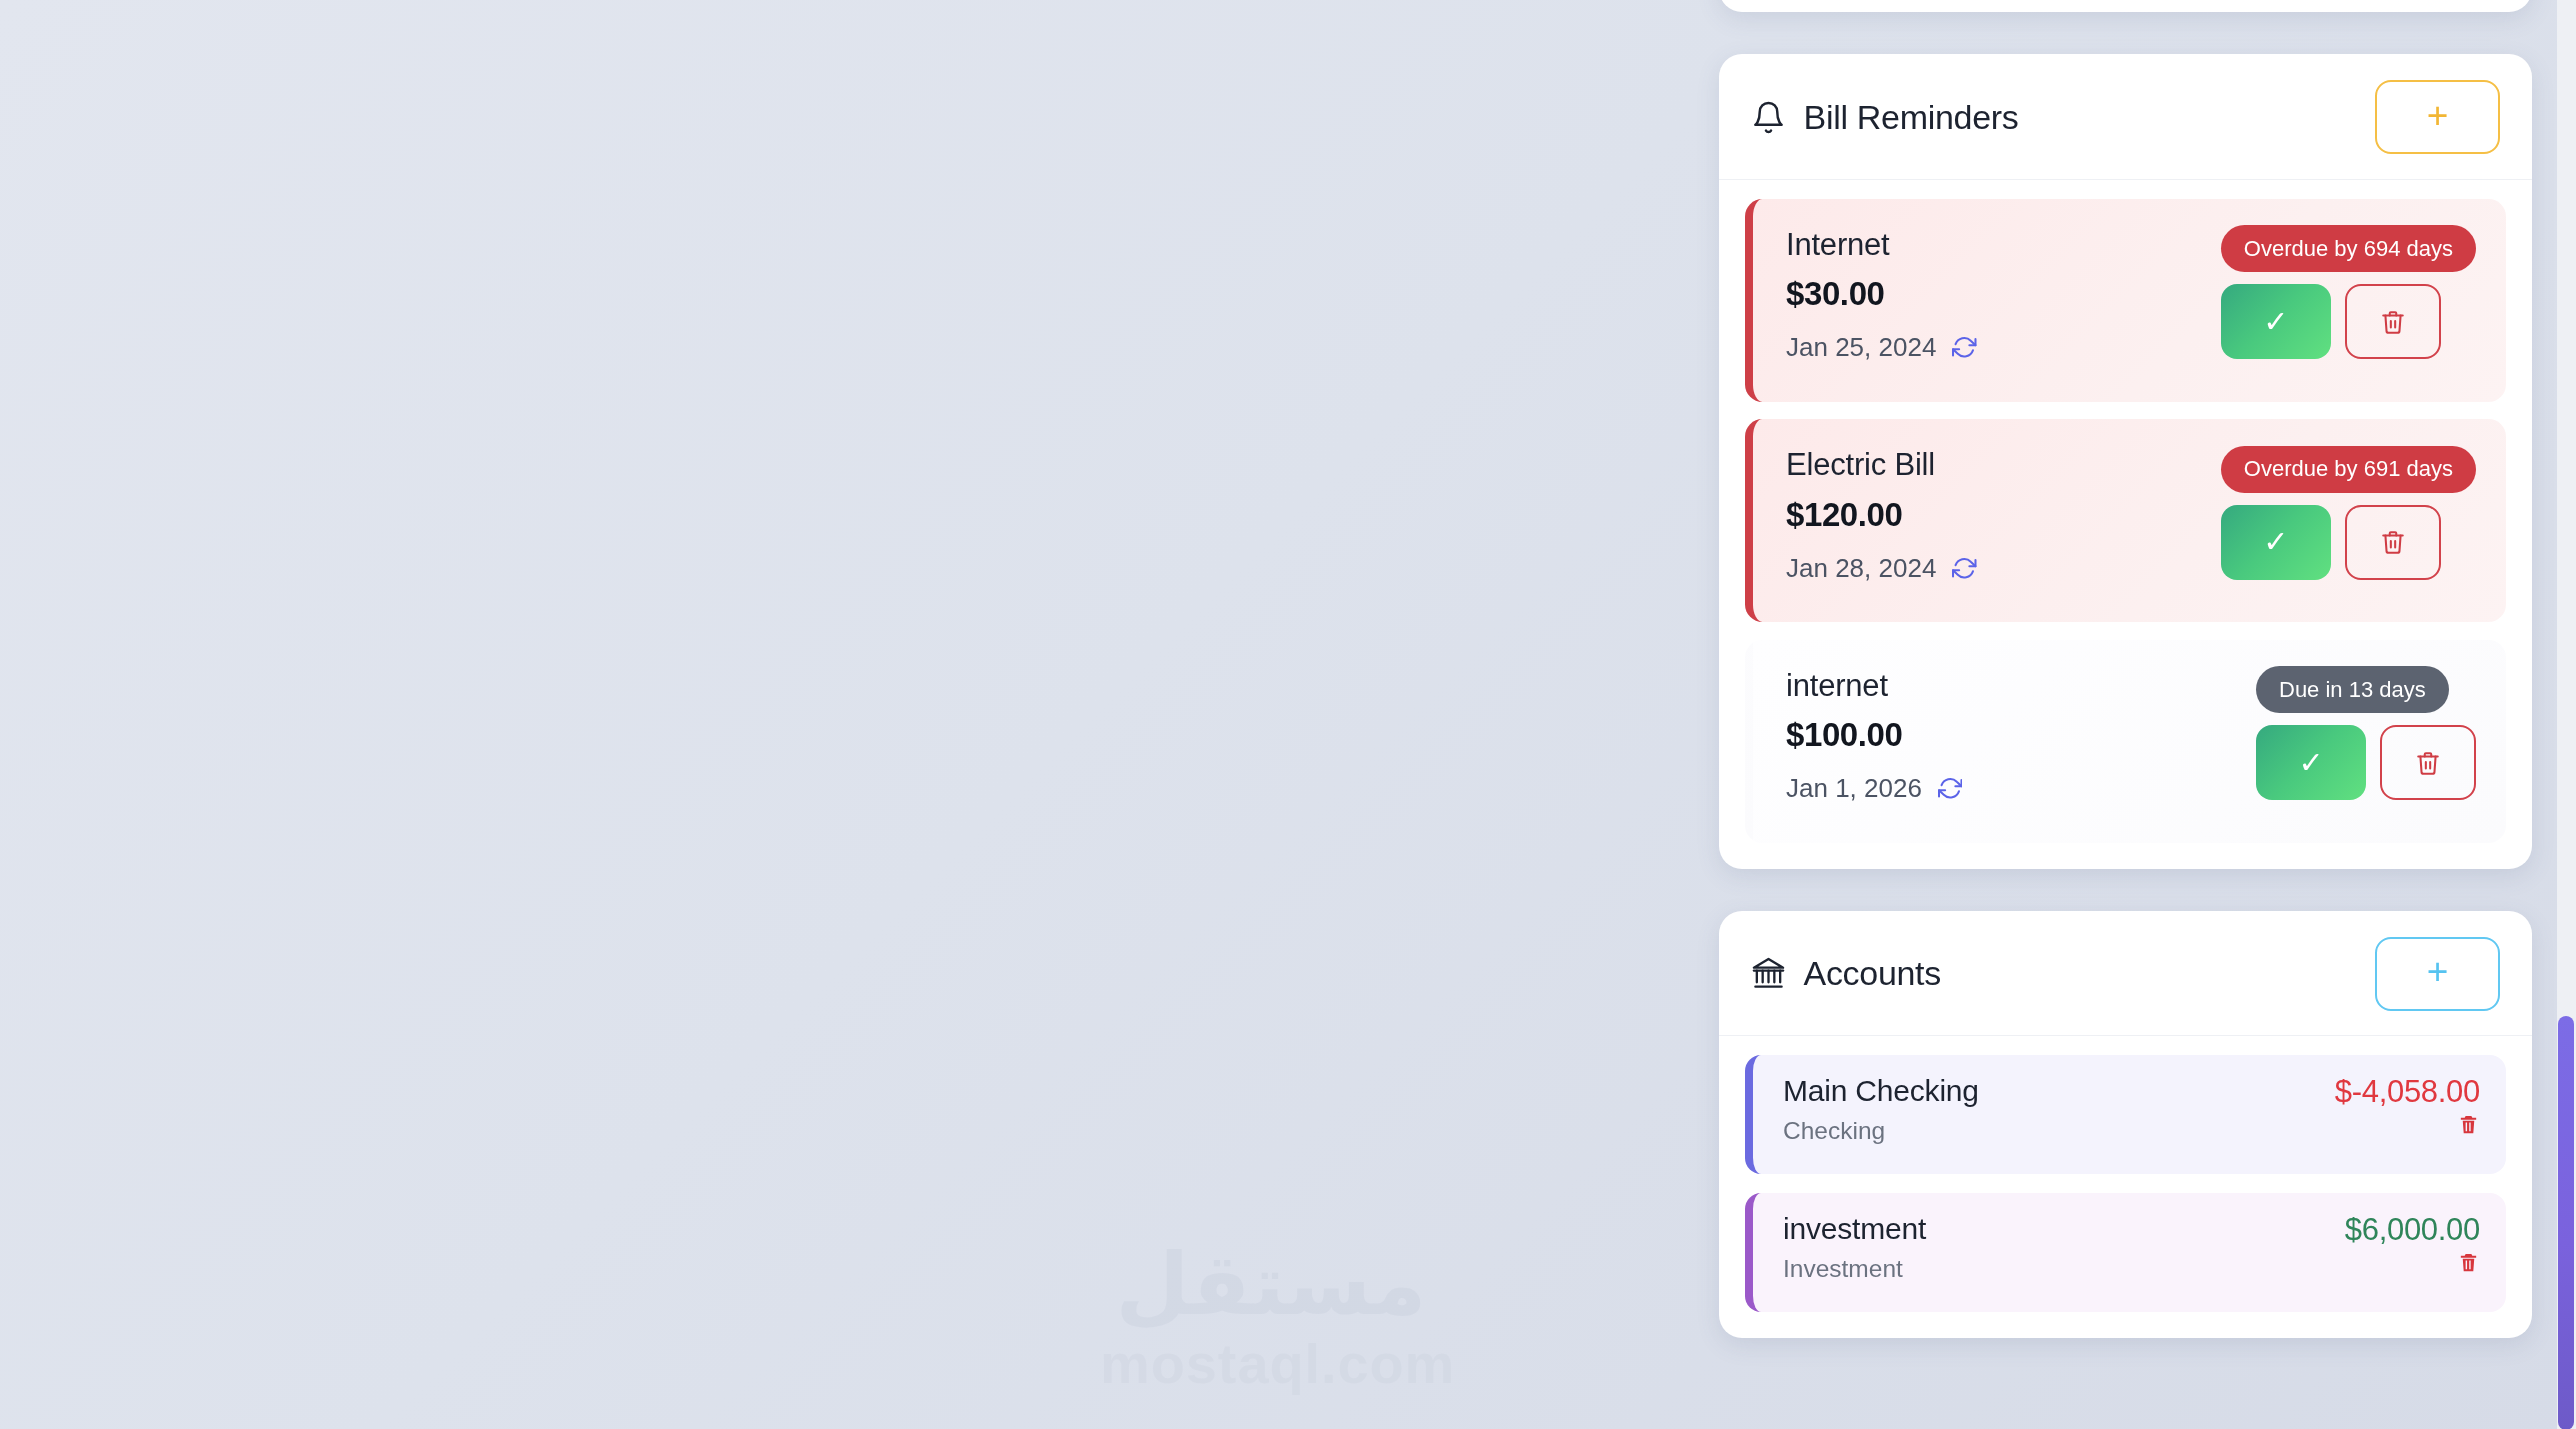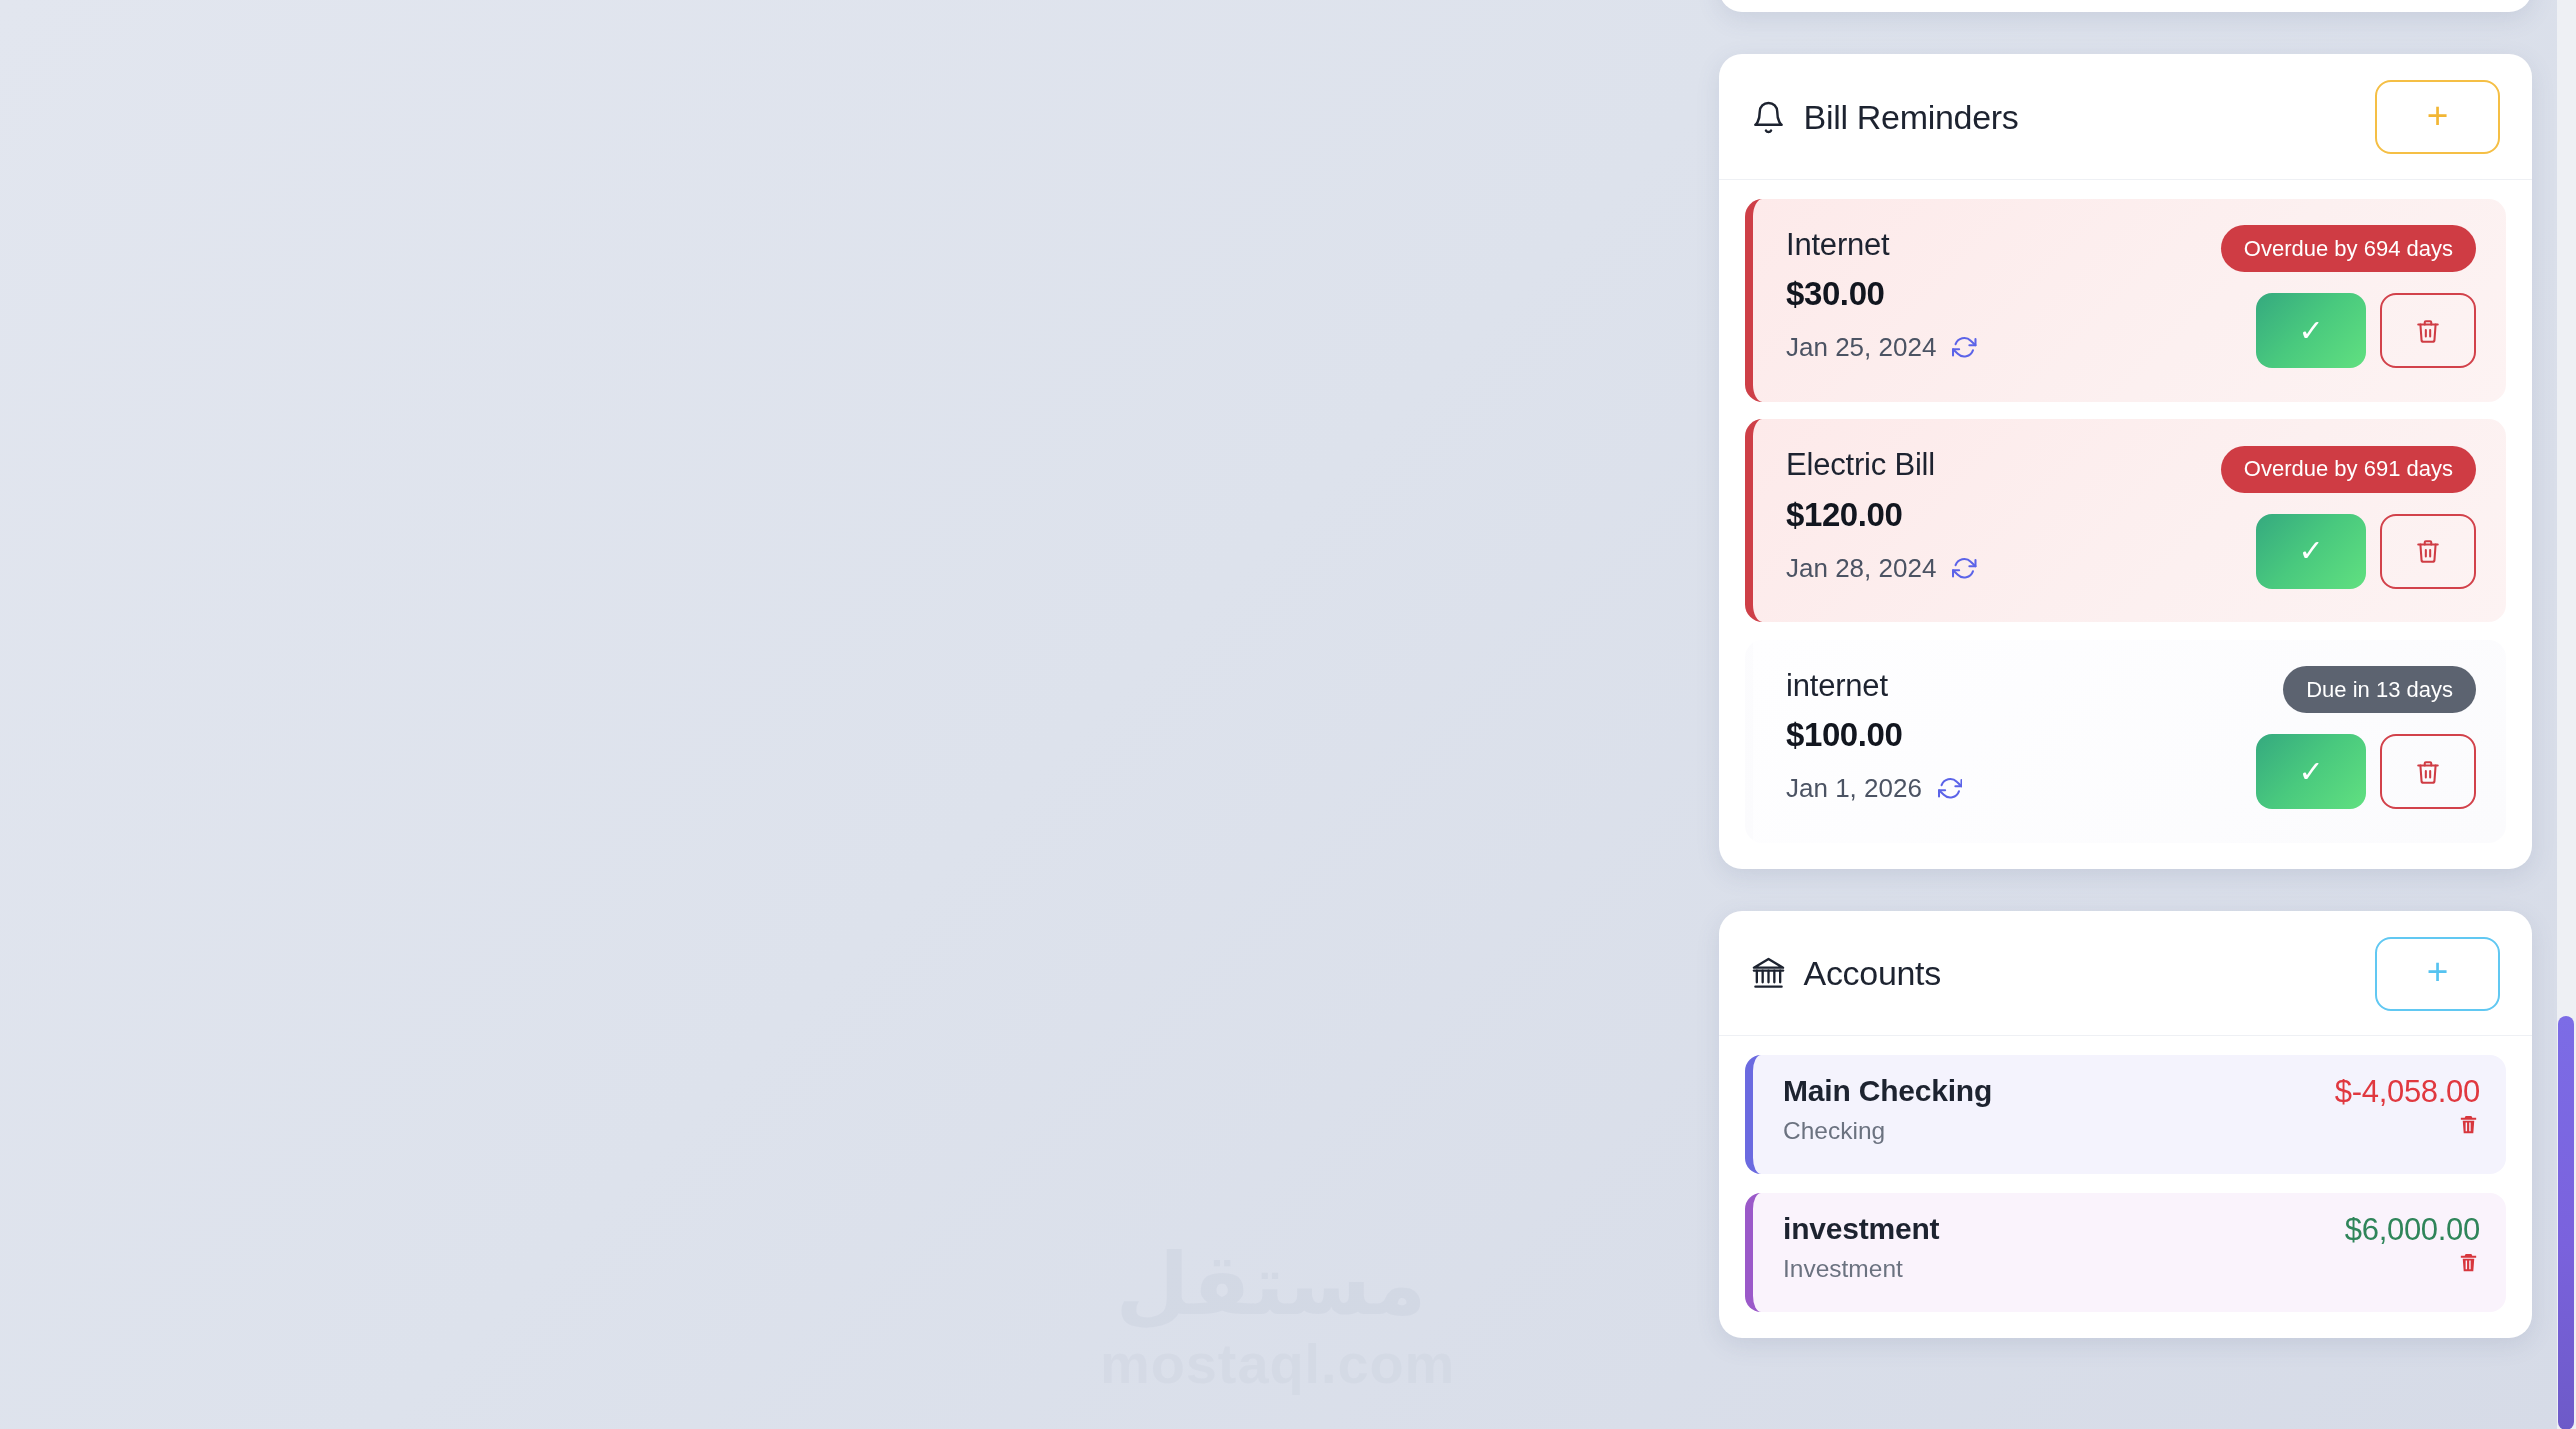--- a/index.html
+++ b/index.html
@@ -151,22 +151,22 @@
   .bill-date {
     font-size: 26px;
     color: #4b5363;
     font-weight: 400;
   }
   .recur-icon { display: flex; align-items: center; color: #5b63e8; }
 
   .bill-right {
     display: flex;
     flex-direction: column;
-    align-items: flex-end;
-    gap: 21px;
+    align-items: flex-start;
+    gap: 12px;
     padding-top: 3.5px;
   }
 
   .badge {
     border-radius: 875px;
     padding: 10.5px 23px;
     font-size: 22px;
     color: #ffffff;
     white-space: nowrap;
     font-weight: 400;
@@ -212,21 +212,21 @@
     margin-bottom: 19px;
     min-height: 119px;
   }
   .acct:last-child { margin-bottom: 0; justify-content: space-between; }
   .acct.a0 { background: #f4f3fd; border-left: 8.8px solid #6b6ae0; }
   .acct.a1 { background: #faf3fc; border-left: 8.8px solid #9b59c9; }
 
   .acct-name {
     font-size: 30px;
     color: #1d2330;
-    font-weight: 700;
+    font-weight: 400;
     margin-bottom: 8.8px;
     letter-spacing: -0.2px;
   }
   .acct-type {
     font-size: 24.5px;
     color: #6b7280;
     font-weight: 400;
   }
 
   .acct-right {

